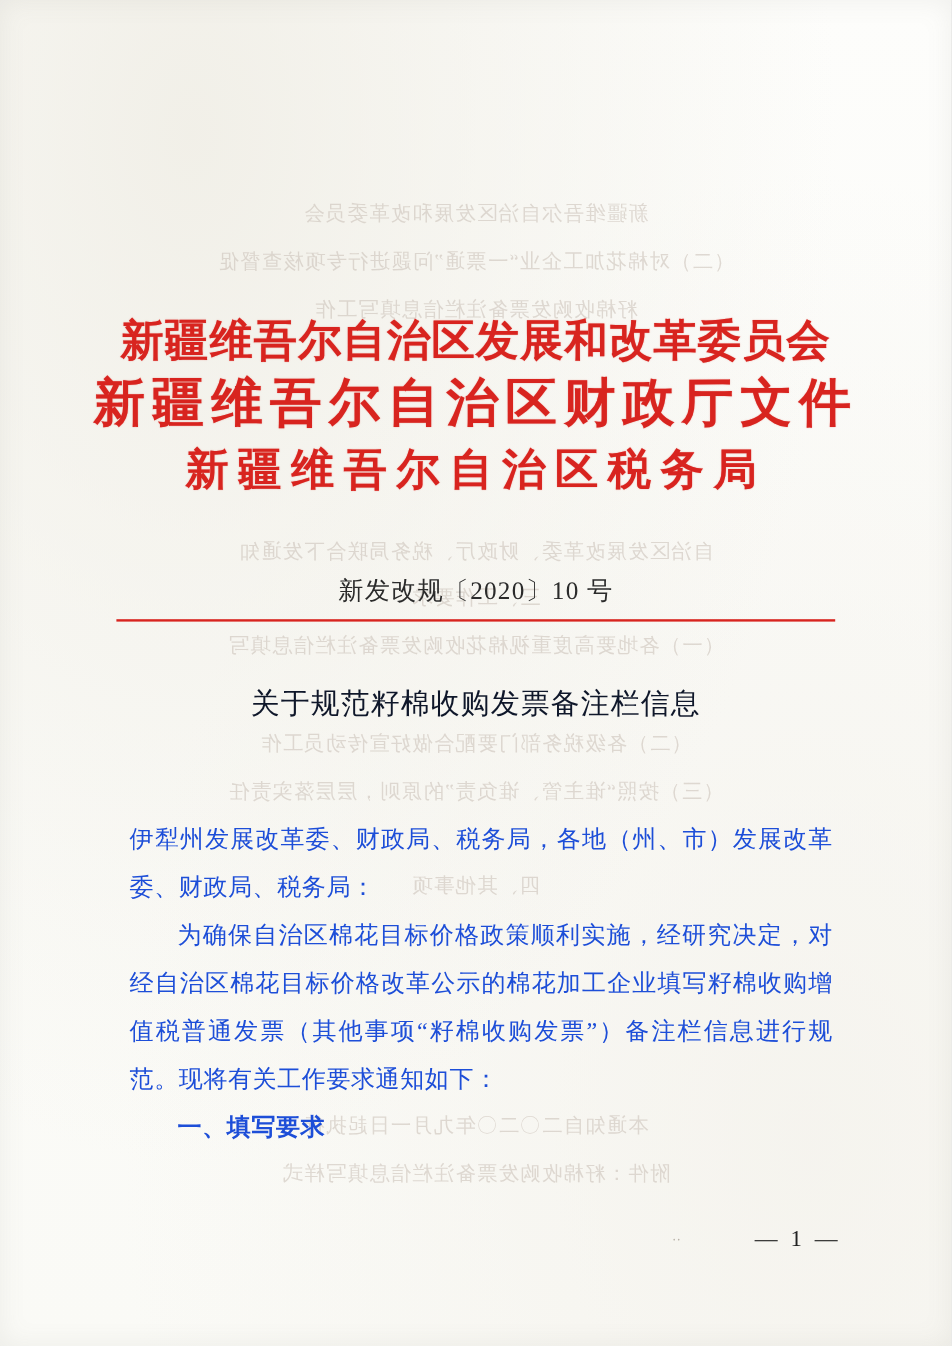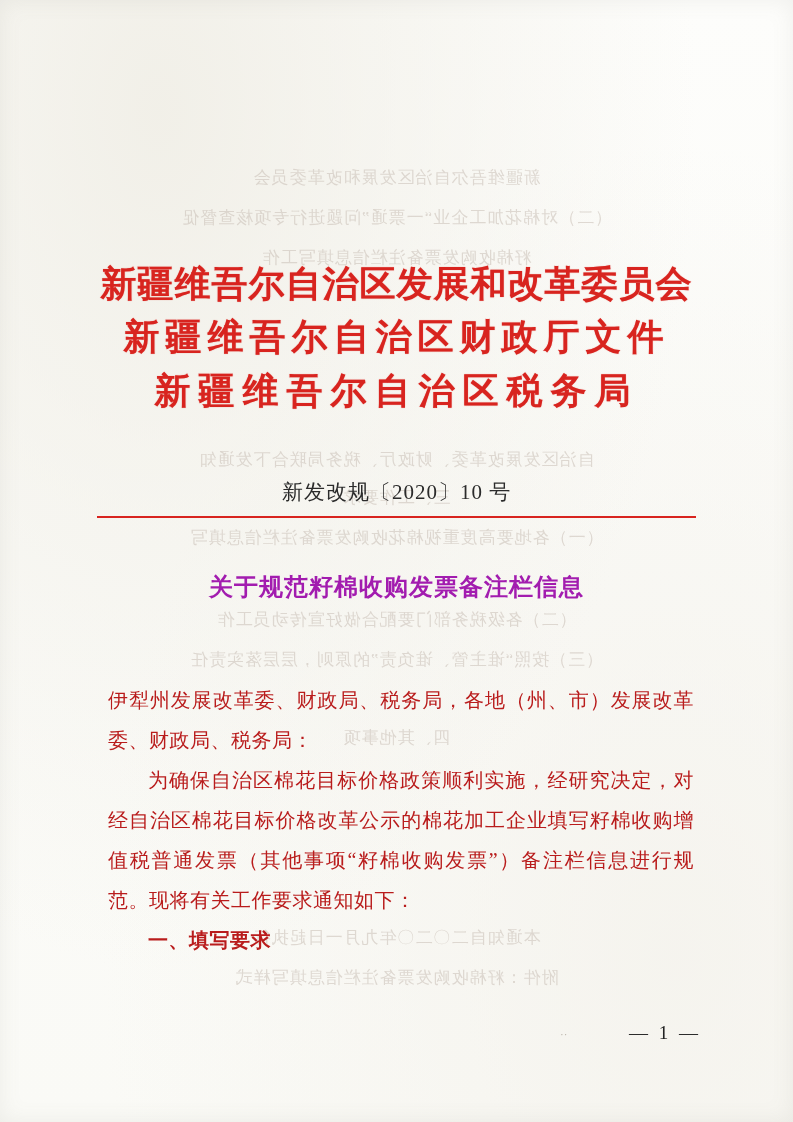--- a/index.html
+++ b/index.html
@@ -65,21 +65,21 @@
     font-family: "Liberation Serif", "DejaVu Serif", serif;
     letter-spacing: 2px;
     text-shadow: 0 0 1px rgba(216,36,31,0.55);
   }
   .red-title.line1 {
     font-size: 36px;
     line-height: 52px;
     letter-spacing: 1px;
   }
   .red-title.line2 {
-    font-size: 36px;
+    font-size: 43px;
     line-height: 54px;
     letter-spacing: 6px;
     font-family: Liberation Serif, serif;
   }
   .red-title.line3 {
     font-size: 36px;
     line-height: 54px;
     letter-spacing: 8px;
   }
 
@@ -104,35 +104,35 @@
   }
 
   
   .doc-title {
     position: absolute;
     top: 568px;
     left: 0;
     right: 0;
     text-align: center;
     font-size: 24px;
-    font-weight: bold;
+    font-weight: normal;
     line-height: 38px;
-    color: #a21caf;
+    color: #0f172a;
     letter-spacing: 1px;
   }
 
   
   .body-text {
     position: absolute;
     top: 680px;
     left: 108px;
     width: 586px;
     font-size: 20px;
     line-height: 40px;
-    color: #b91c1c;
+    color: #1d4ed8;
     letter-spacing: 0.5px;
     text-align: justify;
   }
   .body-text p {
     margin: 0;
   }
   .body-text p.indent {
     text-indent: 40px;
   }
   .section-heading {

